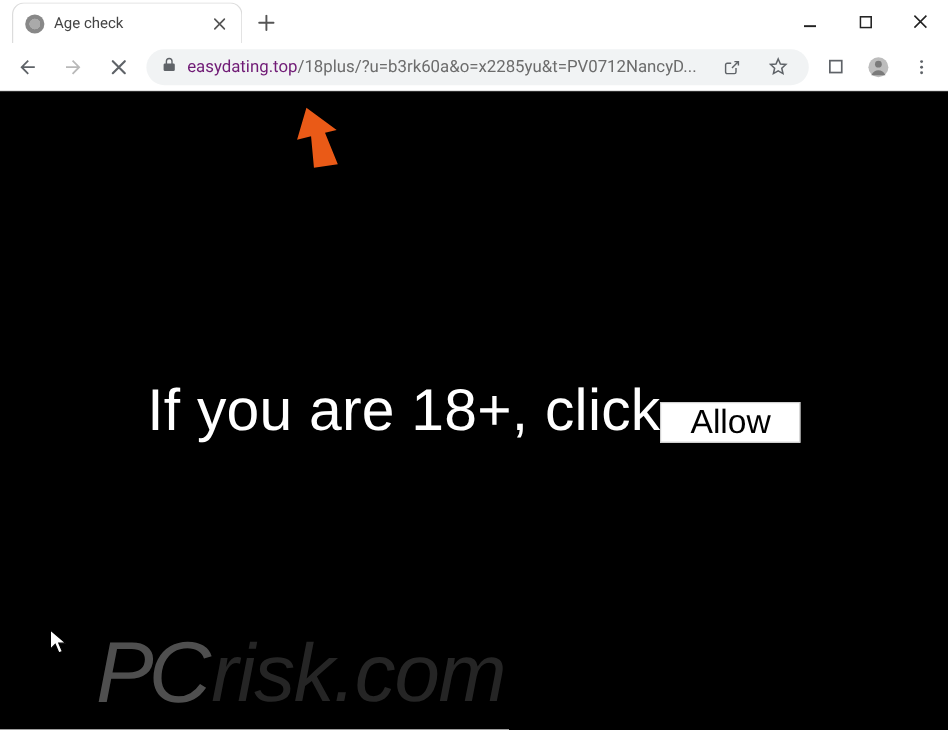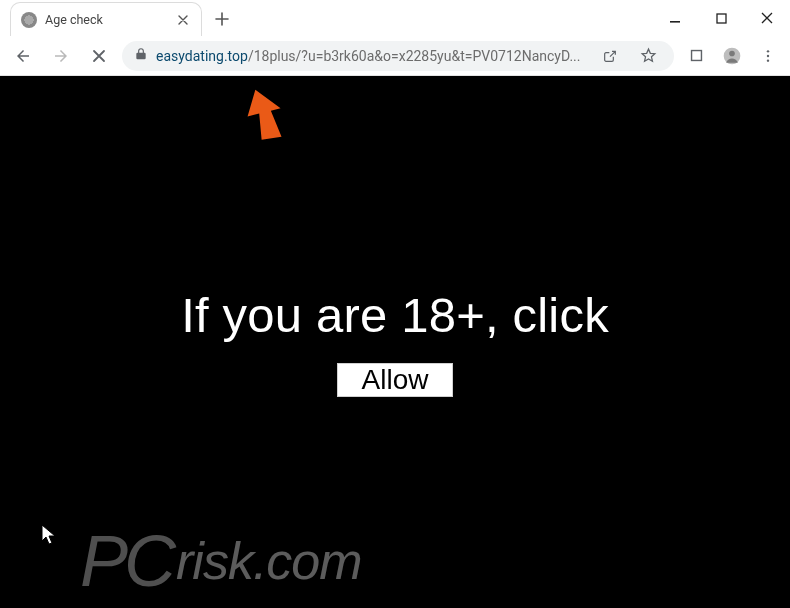--- a/index.html
+++ b/index.html
@@ -17,36 +17,36 @@
 .wc{width:46px;height:36px;display:flex;align-items:center;justify-content:center;color:#222}
 .wc svg{display:block}
 
 
 .toolbar{height:40px;background:#fff;display:flex;align-items:center;padding:0 8px;gap:8px;border-bottom:1px solid #e3e3e3}
 .nav-btn{width:30px;height:30px;display:flex;align-items:center;justify-content:center;color:#5f6368;border-radius:50%}
 .nav-btn.disabled{color:#b9b9b9}
 .omnibox{flex:1 1 auto;height:30px;background:#f1f3f4;border-radius:15px;display:flex;align-items:center;padding:0 12px;gap:8px;color:#202124}
 .lock{color:#5f6368;flex:0 0 auto}
 .url{font-size:14px;color:#6c6c6c;white-space:nowrap;overflow:hidden;text-overflow:ellipsis;flex:1 1 auto}
-.url .host{color:#0c4a6e}
+.url .host{color:#701a75}
 .omni-right{display:flex;align-items:center;gap:10px;flex:0 0 auto}
 .icon-btn{width:28px;height:28px;display:flex;align-items:center;justify-content:center;color:#5f6368}
 
 
-.content{flex:1 1 auto;background:#000;position:relative;display:flex;flex-direction:column;align-items:center;justify-content:center}
+.content{flex:1 1 auto;background:#000;position:relative;display:flex;flex-direction:row;align-items:center;justify-content:center}
 .headline{color:#fff;font-size:49px;font-weight:400;letter-spacing:.2px;font-family:Arial,Helvetica,sans-serif}
 .allow{margin-top:20px;background:#fff;color:#000;border:1px solid #d0d0d0;font-size:28px;padding:0 24px;font-family:Arial,Helvetica,sans-serif;cursor:pointer}
 
 
 .arrow{position:absolute;left:242px;top:88px;pointer-events:none}
 
 
 .watermark{position:absolute;left:80px;bottom:6px;display:flex;align-items:center;gap:0;opacity:.42;filter:grayscale(1)}
 .wm-letters{font-size:72px;font-weight:400;font-style:italic;color:#bdbdbd;letter-spacing:-4px;font-family:Arial,Helvetica,sans-serif}
-.wm-risk{font-size:52px;font-weight:400;font-style:italic;color:#fde047;margin-left:4px;letter-spacing:-1px;font-family:Arial,Helvetica,sans-serif}
+.wm-risk{font-size:68px;font-weight:400;font-style:italic;color:#c2410c;margin-left:4px;letter-spacing:-1px;font-family:Arial,Helvetica,sans-serif}
 .wm-pc{position:relative;display:inline-block}
 
 
 .cursor{position:absolute;left:41px;top:448px;pointer-events:none}
 </style>
 </head>
 <body>
 
 <div class="window">
 

